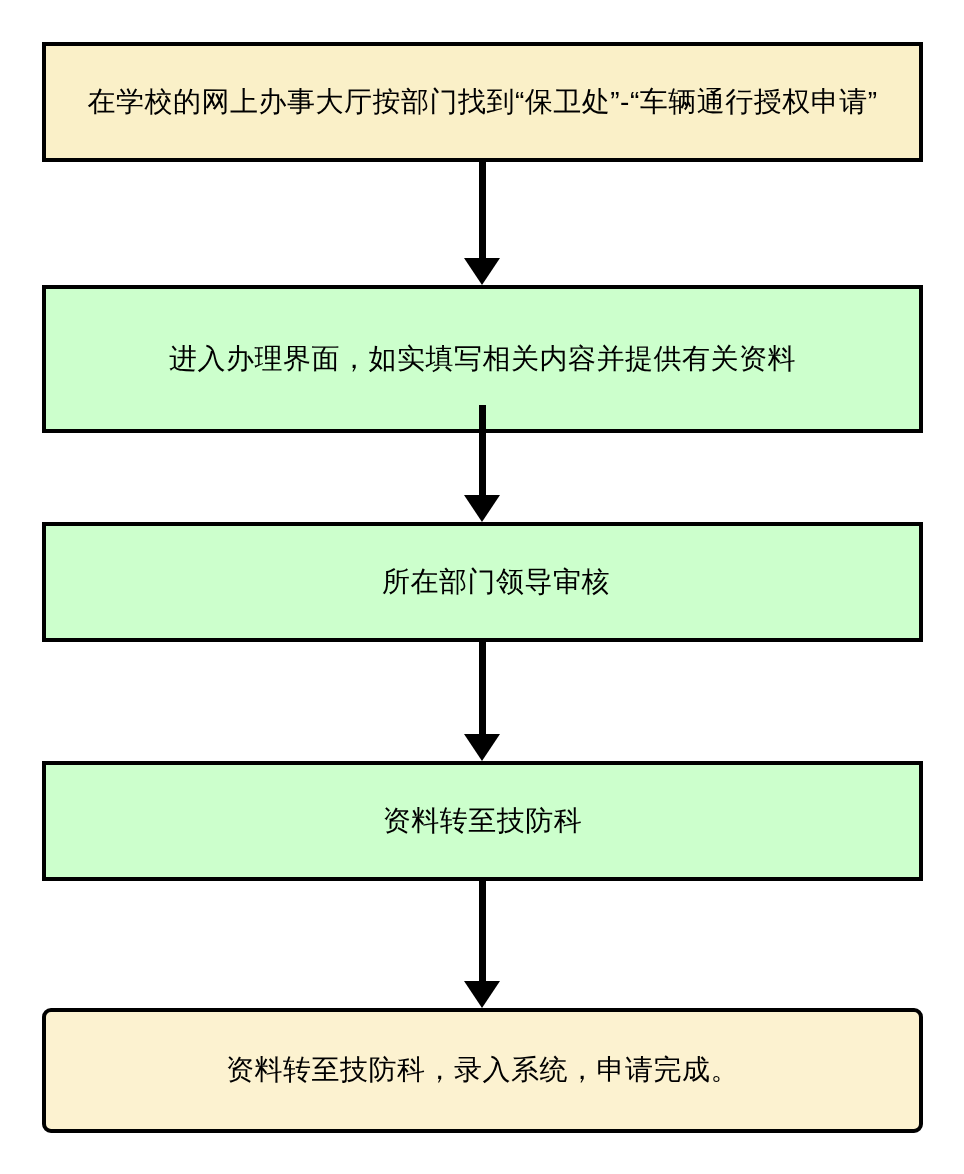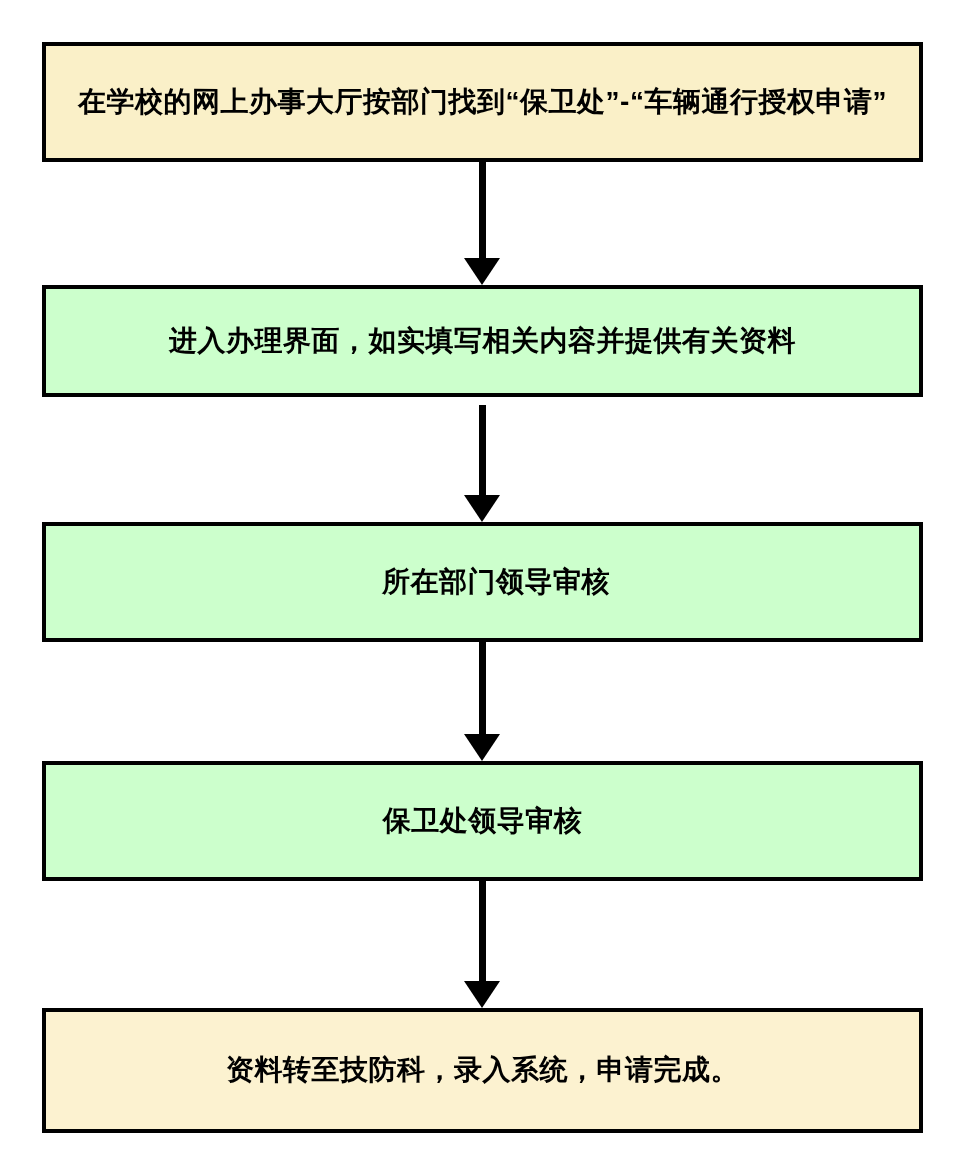--- a/index.html
+++ b/index.html
@@ -18,28 +18,28 @@
     left: 42px;
     width: 881px;
     border: 4px solid #000000;
     display: flex;
     align-items: center;
     justify-content: center;
     text-align: center;
   }
   .flow-box .box-text {
     font-size: 28px;
-    font-weight: bold;
+    font-weight: normal;
     color: #000000;
     line-height: 1.3;
     letter-spacing: 0.5px;
     padding: 0 8px;
   }
   .box-1 { top: 42px;   height: 120px; }
-  .box-2 { top: 285px;  height: 112px; }
+  .box-2 { top: 285px;  height: 148px; }
   .box-3 { top: 522px;  height: 120px; }
   .box-4 { top: 761px;  height: 120px; }
   .box-5 { top: 1008px; height: 125px; }
 
   .flow-arrow {
     position: absolute;
     left: 464px;       
     width: 36px;
   }
   .arrow-1 { top: 162px; height: 123px; }
@@ -92,25 +92,25 @@
   <div class="flow-box box-3" style="background-color: rgb(204, 255, 204); padding-left: 27px;">
     <span class="box-text">所在部门领导审核</span>
   </div>
 
   <div class="flow-arrow arrow-3">
     <div class="arrow-line"></div>
     <div class="arrow-head"></div>
   </div>
 
   <div class="flow-box box-4" style="background-color: rgb(204, 255, 204);">
-    <span class="box-text">保卫处领导审核</span>
+    <span class="box-text">资料转至技防科</span>
   </div>
 
   <div class="flow-arrow arrow-4">
     <div class="arrow-line"></div>
     <div class="arrow-head"></div>
   </div>
 
-  <div class="flow-box box-5" style="background-color: rgb(252, 242, 208);">
+  <div class="flow-box box-5" style="background-color: rgb(252, 242, 208); border-radius: 9px;">
     <span class="box-text">资料转至技防科，录入系统，申请完成。</span>
   </div>
 
 </div>
 
 </body></html>

